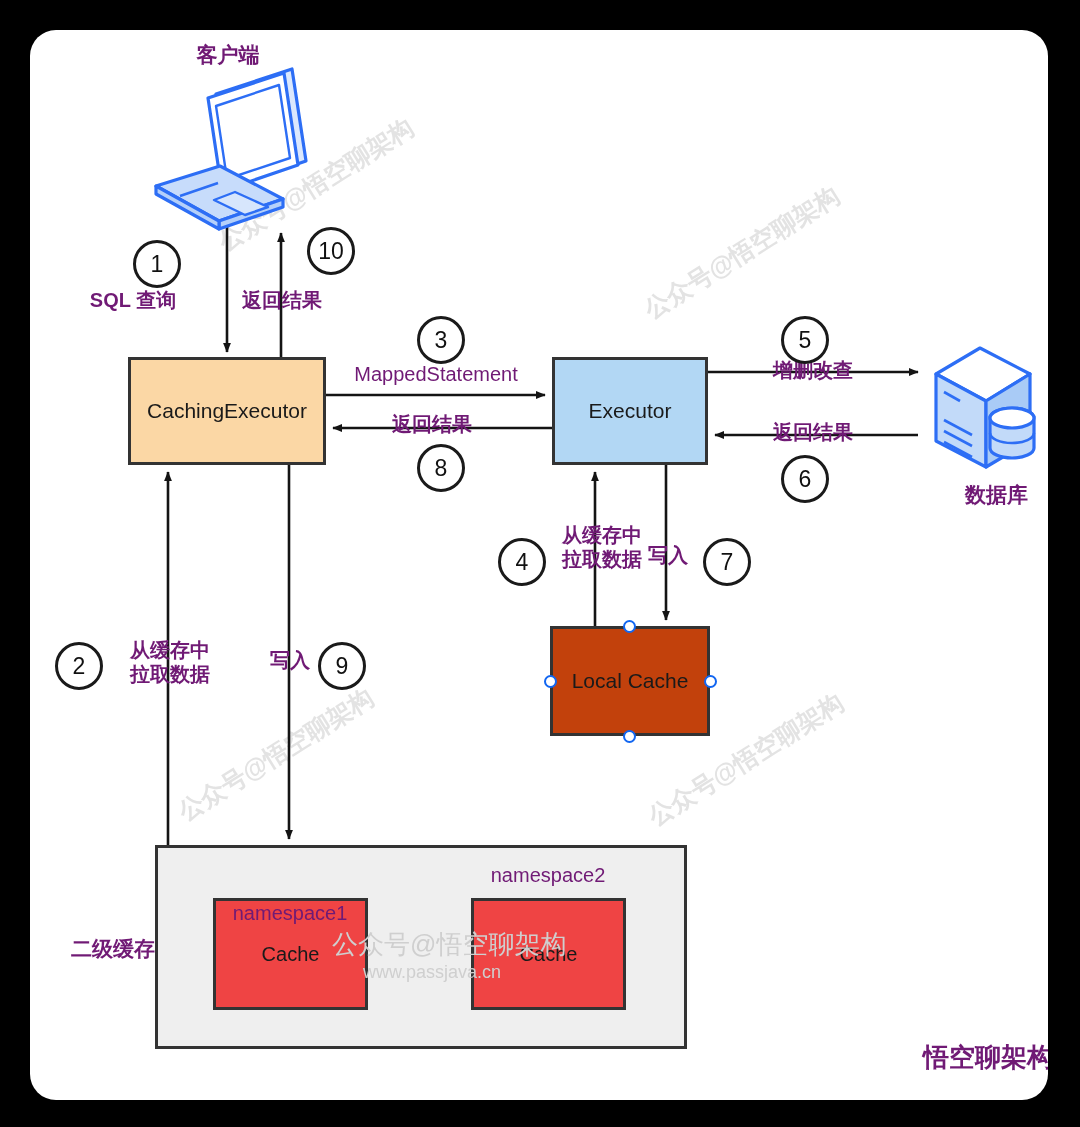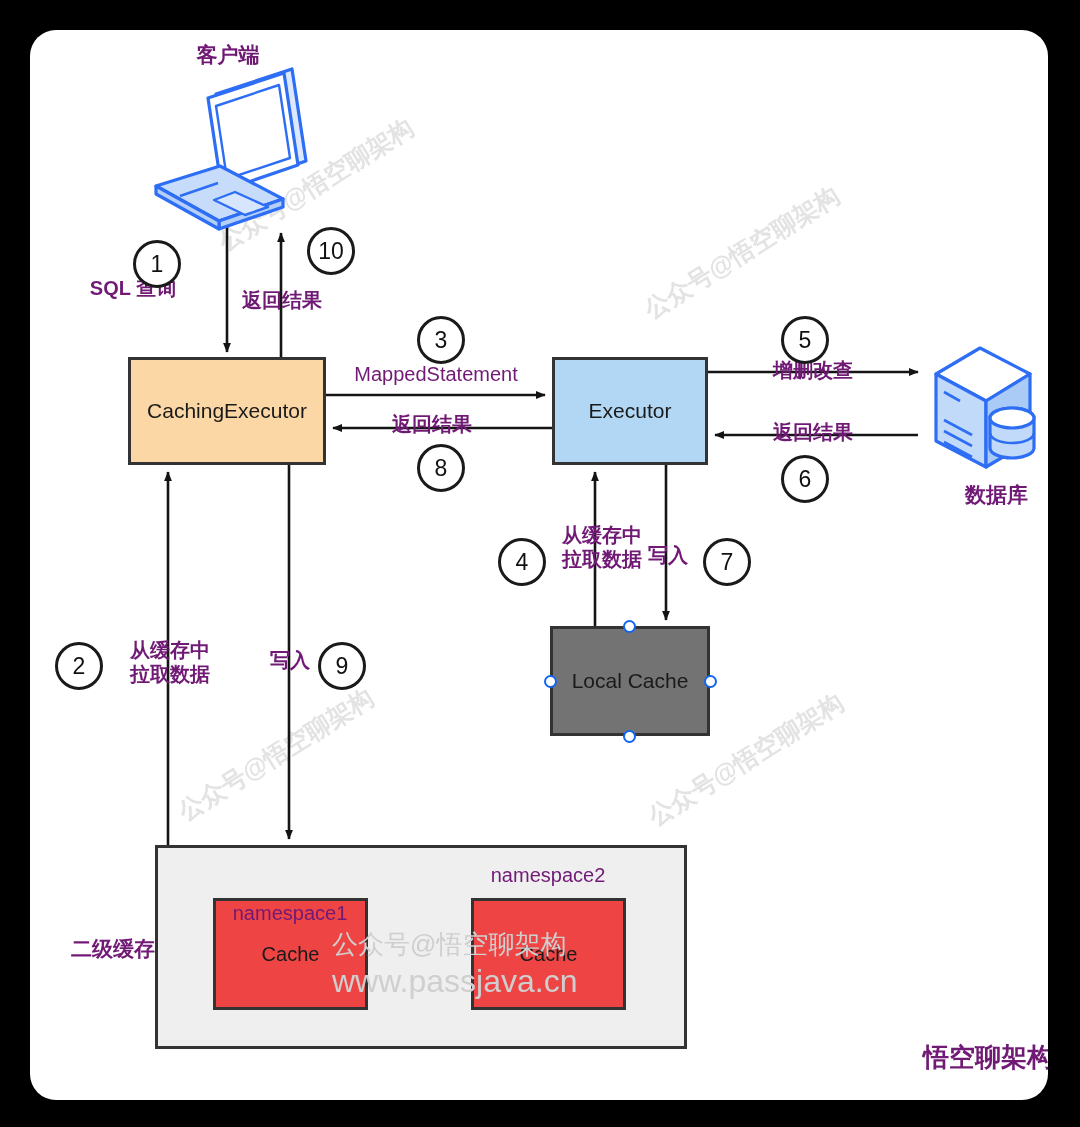--- a/index.html
+++ b/index.html
@@ -29,42 +29,42 @@
   }
   .wm-center{
     position:absolute;
     color:#cfcfcf;
     white-space:nowrap;
     text-align:center;
     line-height:1.28;
     user-select:none;
   }
   .wm-center .l1{font-size:26px;}
-  .wm-center .l2{font-size:32px;}
+  .wm-center .l2{font-size:18px;}
 
   
   .node{
     position:absolute;
     box-sizing:border-box;
     border:3px solid #333333;
     display:flex;align-items:center;justify-content:center;
     color:#1a1a1a;
     text-align:center;
   }
   #caching-executor{
     left:98px;top:327px;width:198px;height:108px;
     background:#fbd7a5;font-size:21px;
   }
   #executor{
     left:522px;top:327px;width:156px;height:108px;
     background:#b2d7f4;font-size:21px;
   }
   #local-cache{
     left:520px;top:596px;width:160px;height:110px;
-    background:#737373;font-size:21px;
+    background:#c2410c;font-size:21px;
   }
   #second-level-cache-container{
     left:125px;top:815px;width:532px;height:204px;
     background:#efefef;border:3px solid #333333;
     display:block;
   }
   .cache-box{
     position:absolute;box-sizing:border-box;
     border:3px solid #333333;background:#ef4444;
     display:flex;align-items:center;justify-content:center;
@@ -210,21 +210,21 @@
       <div class="l2">www.passjava.cn</div>
     </div>
 
     <div class="lbl ttl center" style="left:150px;top:12px;width:96px;">客户端</div>
     <div class="lbl ttl center" style="left:902px;top:452px;width:96px;text-align:right;">数据库</div>
     <div class="lbl ttl center" style="left:28px;top:906px;width:110px;">二级缓存</div>
 
     <div class="lbl en center" style="left:185px;top:833px;width:150px;margin-top:38px;">namespace1</div>
     <div class="lbl en center" style="left:443px;top:833px;width:150px;">namespace2</div>
 
-    <div class="lbl cn center" style="left:48px;top:246px;width:110px;">SQL 查询</div>
+    <div class="lbl cn center" style="left:48px;top:258px;width:110px;">SQL 查询</div>
     <div class="lbl cn center" style="left:197px;top:258px;width:110px;">返回结果</div>
     <div class="lbl en center" style="left:300px;top:332px;width:212px;">MappedStatement</div>
     <div class="lbl cn center" style="left:352px;top:382px;width:100px;">返回结果</div>
     <div class="lbl cn center" style="left:728px;top:328px;width:110px;">增删改查</div>
     <div class="lbl cn center" style="left:728px;top:390px;width:110px;">返回结果</div>
     <div class="lbl cn center" style="left:520px;top:493px;width:104px;white-space:pre-line;">从缓存中
 拉取数据</div>
     <div class="lbl cn center" style="left:608px;top:513px;width:60px;">写入</div>
     <div class="lbl cn center" style="left:88px;top:608px;width:104px;white-space:pre-line;">从缓存中
 拉取数据</div>

